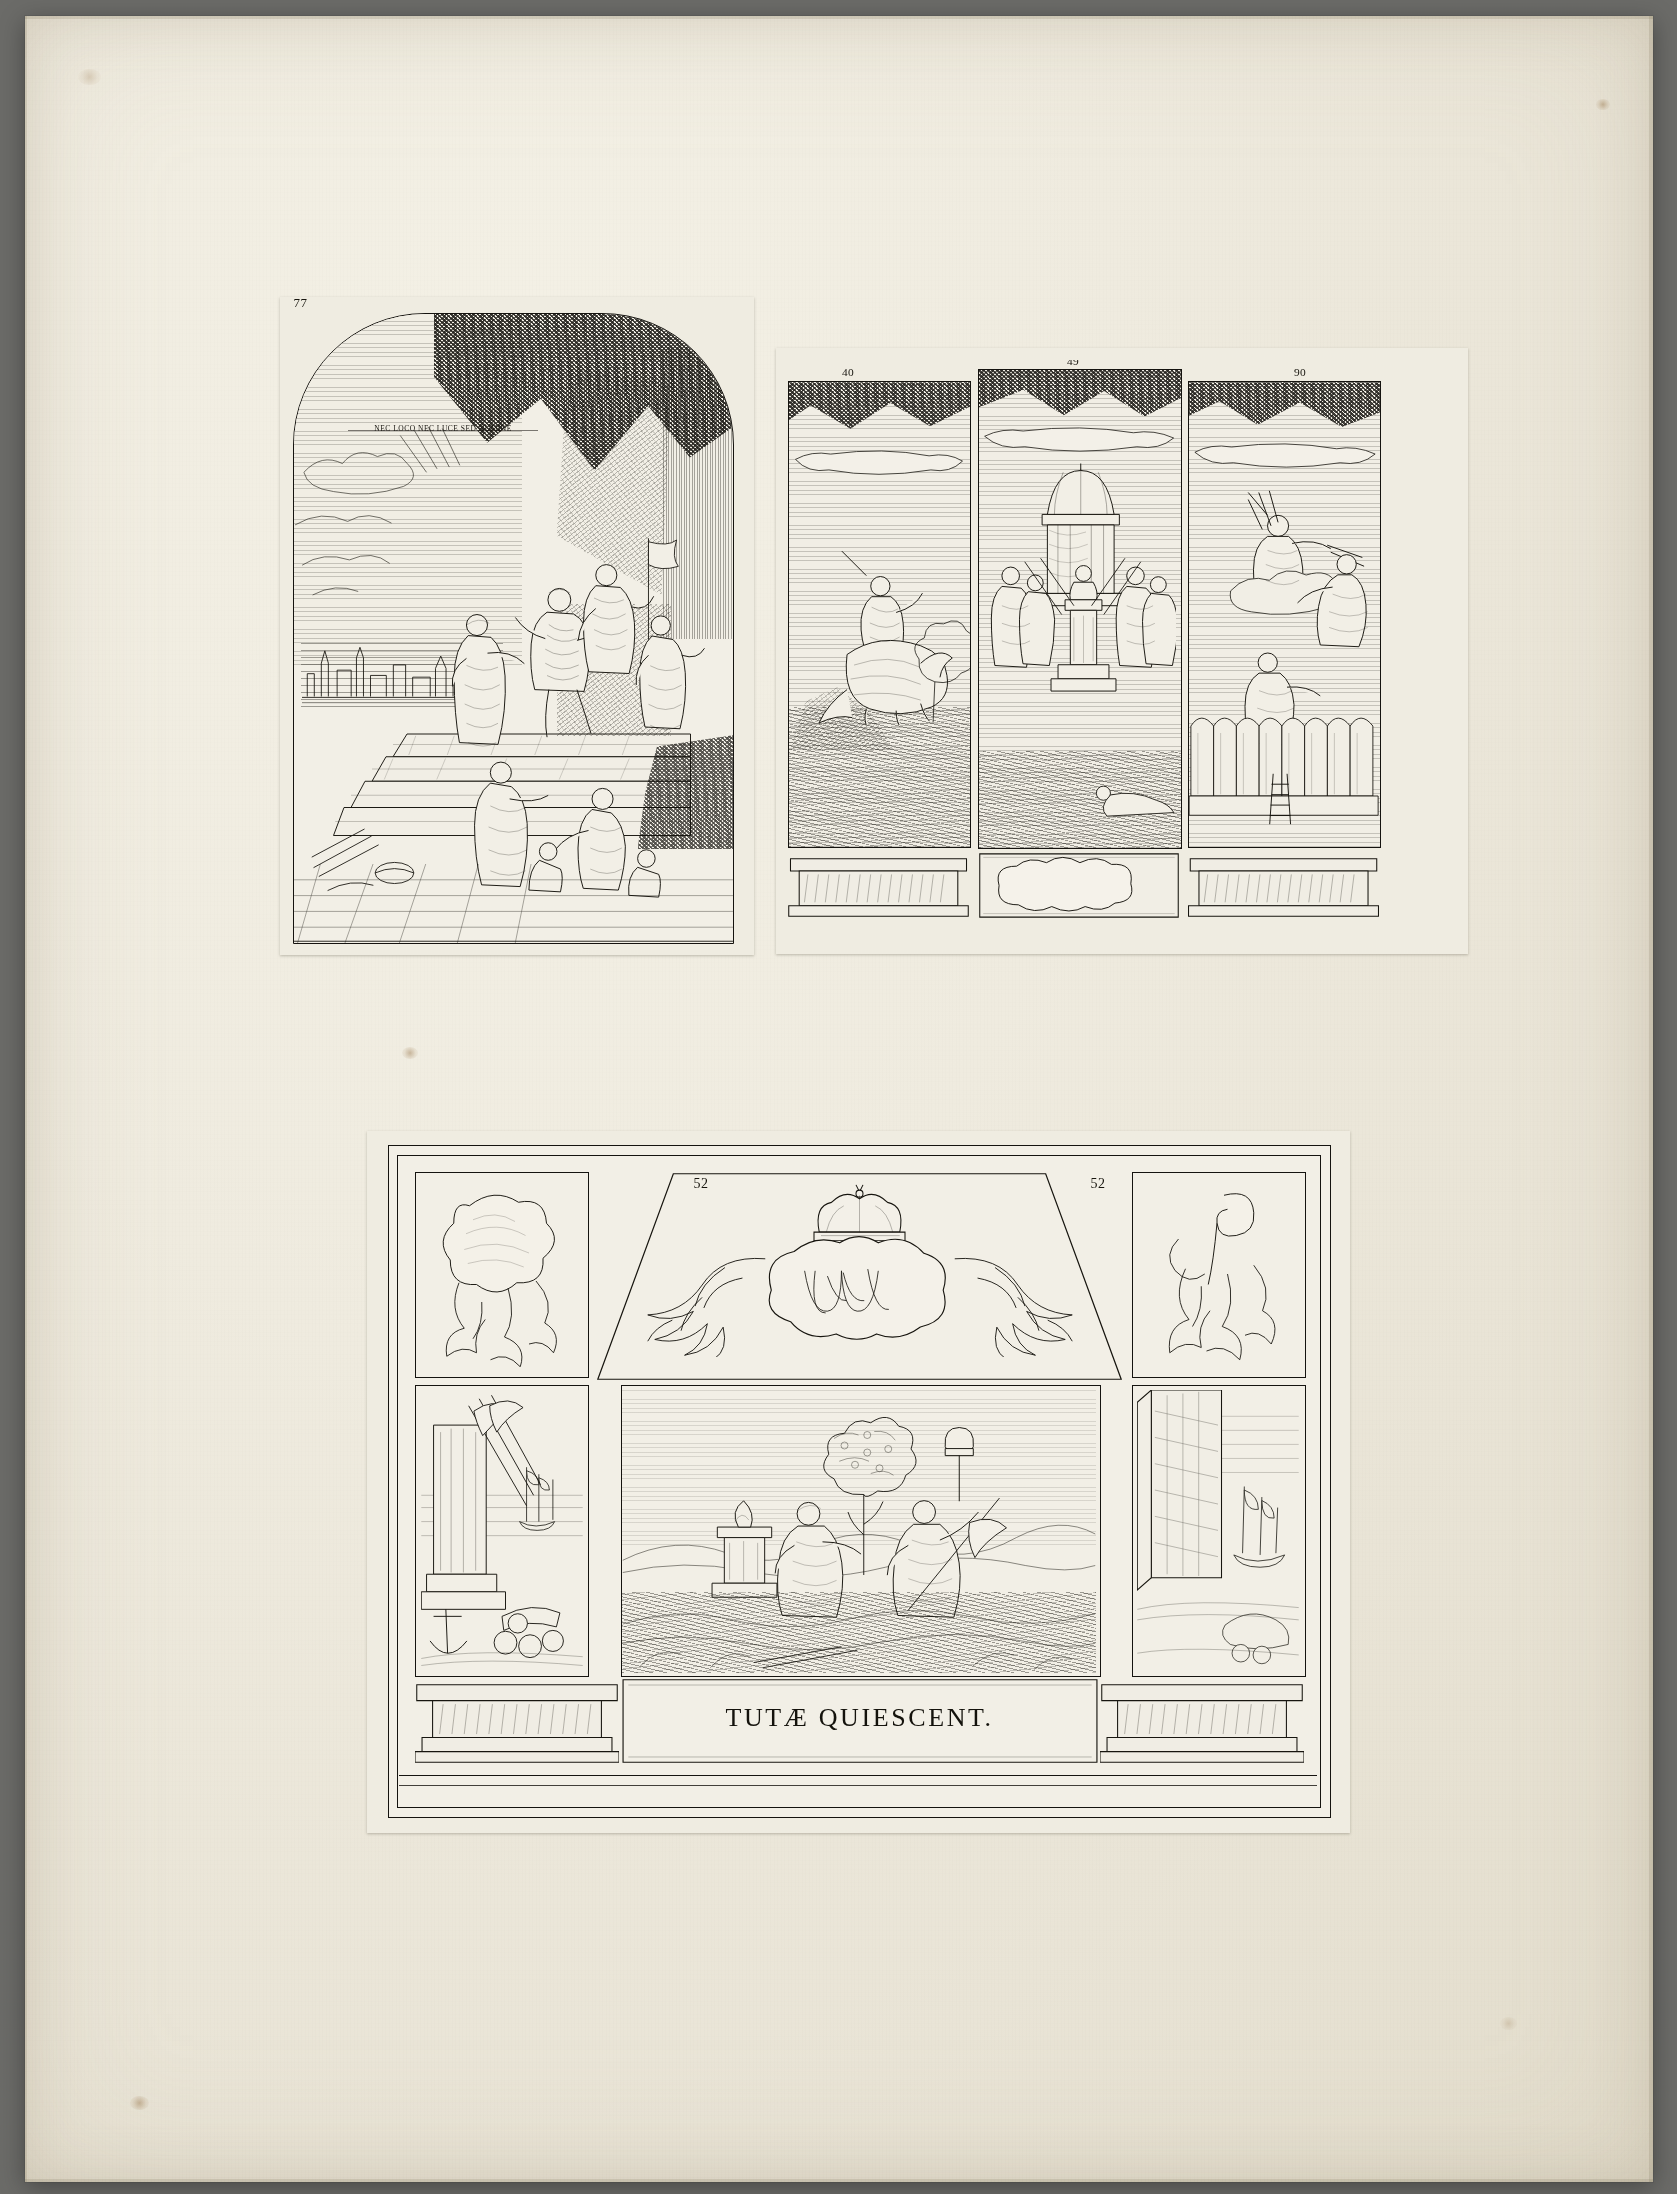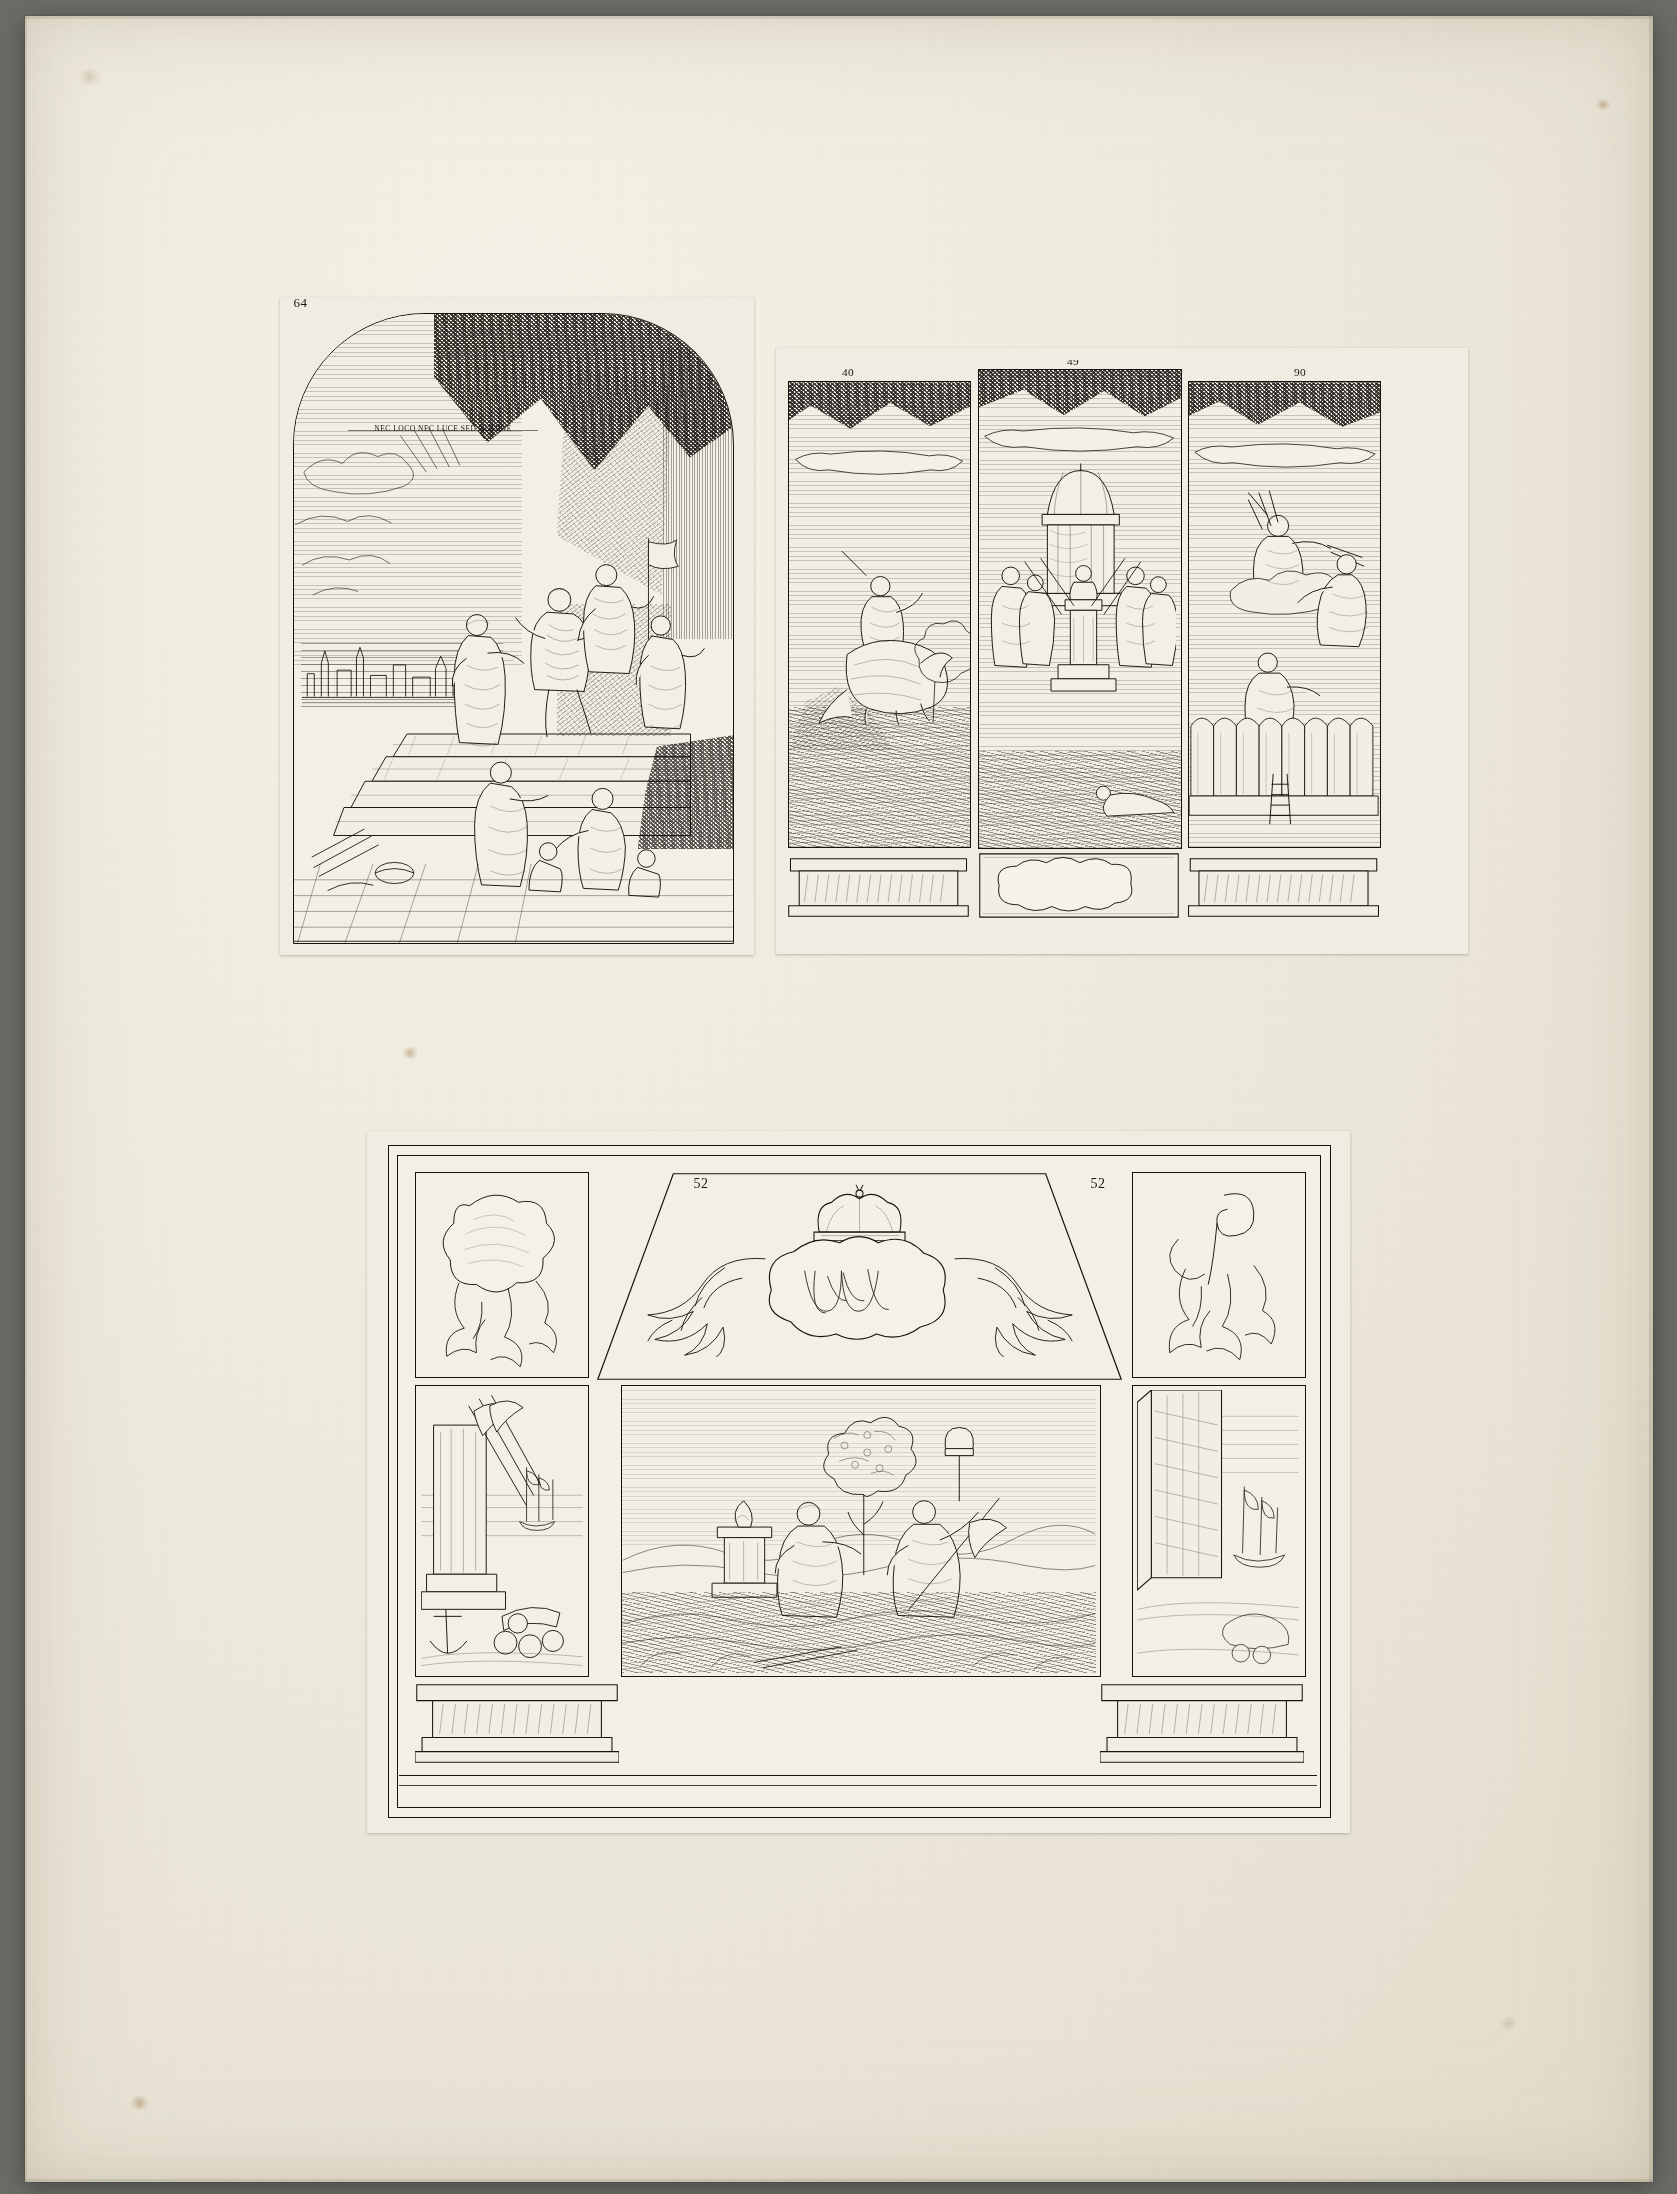--- a/index.html
+++ b/index.html
@@ -307,21 +307,21 @@
       <svg style="position:absolute; left:16px; top:492px;" width="132" height="97" viewBox="0 0 150 110">
         <g stroke="#17150f" stroke-width="1" fill="none">
           <path d="M4 70 L70 34 M10 80 L78 44 M2 58 L62 26"></path>
           <path d="M20 96 q26 -14 52 -6"></path>
           <ellipse cx="96" cy="76" rx="22" ry="12"></ellipse>
           <path d="M74 76 q22 -10 44 0"></path>
         </g>
       </svg>
     </div>
 
-    <div class="platenum" style="left:14px; top:-1.8px;">64</div>
+    <div class="platenum" style="left:14px; top:-1.8px;">77</div>
   </div>
 
   <div class="slip" style="left:751px; top:332px; width:692px; height:606px;">
 
     <div class="plate" style="left:12.3px; top:12.3px; width:667px; height:581px; border:none; background:transparent;">
 
       <div class="plate" style="left:0px; top:21px; width:181px; height:465px;">
         <div class="sky" style="position:absolute; inset:0; background-color:#f1eee5;"></div>
 
         <div class="dark" style="position:absolute; left:0; top:0; width:181px; height:61px; opacity:.9;
@@ -823,20 +823,31 @@
             <path d="M20 20 H212 V62 H20 Z"></path>
             <path d="M8 62 H224 V78 H8 Z"></path>
             <path d="M0 78 H232 V90 H0 Z"></path>
           </g>
           <g stroke="#17150f" stroke-width=".55" opacity=".6" fill="none">
             <path d="M32 24 L28 58 M46 24 L42 58 M60 24 L56 58 M74 24 L70 58 M88 24 L84 58 M102 24 L98 58 M116 24 L112 58 M130 24 L126 58 M144 24 L140 58 M158 24 L154 58 M172 24 L168 58 M186 24 L182 58 M200 24 L196 58"></path>
           </g>
         </svg>
       </div>
 
+      <div style="position:absolute; left:232px; top:532px; width:478px; height:86px;">
+        <svg width="478" height="86" viewBox="0 0 544 98">
+          <g stroke="#17150f" stroke-width="1.3" fill="#f2efe6">
+            <path d="M2 2 H542 V96 H2 Z"></path>
+          </g>
+          <g stroke="#17150f" stroke-width=".6" opacity=".5" fill="none">
+            <path d="M8 8 H536 M8 90 H536"></path>
+          </g>
+        </svg>
+        <div class="motto" style="left:0; top:24.6px; font-size:26px;">TUTÆ  QUIESCENT.</div>
+      </div>
 
       <div style="position:absolute; left:711px; top:537px; width:204px; height:81px;">
         <svg width="204" height="81" viewBox="0 0 232 92">
           <g stroke="#17150f" stroke-width="1.2" fill="#f0ede4">
             <path d="M2 2 H230 V20 H2 Z"></path>
             <path d="M20 20 H212 V62 H20 Z"></path>
             <path d="M8 62 H224 V78 H8 Z"></path>
             <path d="M0 78 H232 V90 H0 Z"></path>
           </g>
           <g stroke="#17150f" stroke-width=".55" opacity=".6" fill="none">

